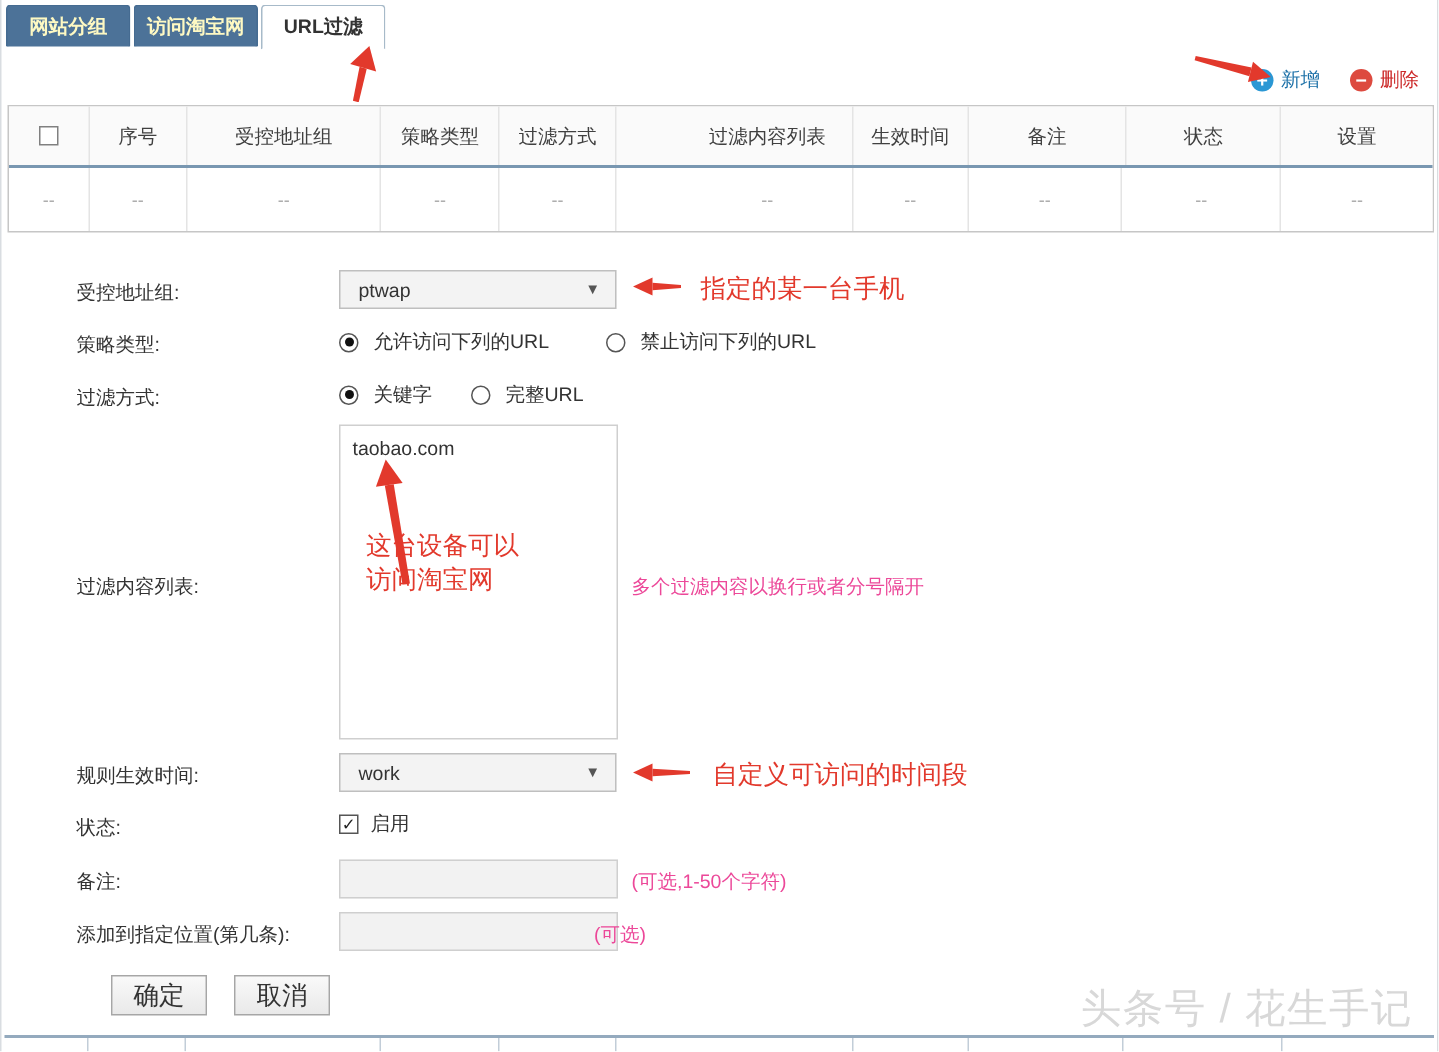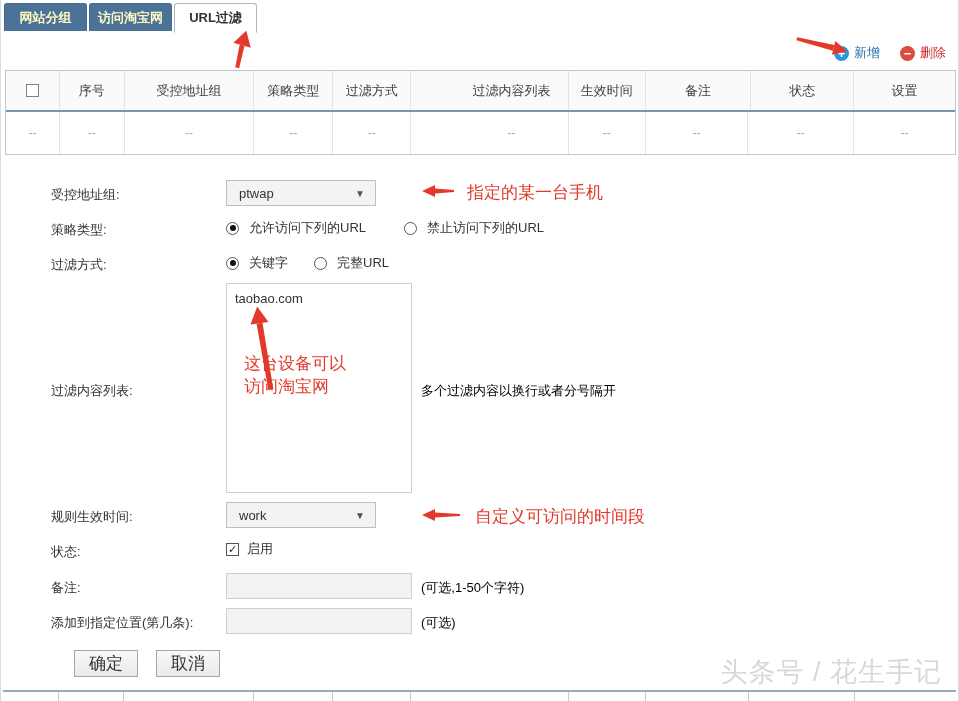--- a/index.html
+++ b/index.html
@@ -33,34 +33,34 @@
   .cell { display:flex; align-items:center; justify-content:center; border-left:1px solid #e4e4e4;
           font-size:13px; color:#404040; overflow:hidden; }
   .cell:first-child { border-left:none; }
   .trow .cell { color:#a8a8a8; font-size:12px; }
   .c0{width:53px;} .c1{width:65px;} .c2{width:130px;} .c3{width:79px;} .c4{width:78px;}
   .c5{width:158px;padding-left:44px;} .c6{width:77px;} .c7{width:103px;} .c8{width:106px;} .c9{width:102px;}
   .hcheck { width:13px; height:13px; border:1px solid #808080; background:#fff; cursor:pointer; }
 
   
   .flabel { position:absolute; left:50px; font-size:13px; color:#333; }
-  .select { position:absolute; left:225px; width:150px; height:26px; background:#f3f3f3;
+  .select { position:absolute; left:225px; width:185px; height:26px; background:#f3f3f3;
             border:1px solid #bfbfbf; display:flex; align-items:center; justify-content:space-between;
             padding:0 10px 0 12px; font-size:13px; color:#333; cursor:pointer; }
   .caret { font-size:10px; color:#555; }
   .radio-row { position:absolute; left:225px; display:flex; align-items:center; gap:10px;
                font-size:13px; color:#333; }
   .radio { width:13px; height:13px; border:1px solid #555; border-radius:50%; background:#fff;
            display:inline-flex; align-items:center; justify-content:center; cursor:pointer; }
   .radio .dot { width:6px; height:6px; border-radius:50%; background:#111; display:none; }
   .radio.on .dot { display:block; }
   .radio-row .gap { width:18px; }
   .textarea { position:absolute; left:225px; top:283px; width:186px; height:210px; background:#fff;
               border:1px solid #cfcfcf; font-size:13px; color:#333; padding:7px 8px; cursor:text; }
-  .hint { position:absolute; font-size:13px; color:#000000; }
+  .hint { position:absolute; font-size:13px; color:#ec4899; }
   .checkbox { width:13px; height:13px; border:1px solid #555; background:#fff; display:inline-flex;
               align-items:center; justify-content:center; font-size:11px; color:#222; cursor:pointer; }
   .check-row { position:absolute; left:225px; display:flex; align-items:center; gap:8px; font-size:13px; color:#333; }
   .tinput { position:absolute; left:225px; width:186px; height:26px; background:#f2f2f2;
             border:1px solid #cfcfcf; cursor:text; }
   .btn { position:absolute; width:64px; height:27px; background:linear-gradient(#f9f9f9,#e9e9e9);
          border:1px solid #a6a6a6; font-size:17px; color:#333; display:flex; align-items:center;
          justify-content:center; cursor:pointer; font-family:Liberation Mono, monospace;margin-left:23px; }
 
   
@@ -172,21 +172,21 @@
 
   <div class="check-row" style="top:540px;">
     <span class="checkbox">✓</span>
     <span>启用</span>
   </div>
 
   <div class="tinput" style="top:573px;"></div>
   <div class="hint" style="left:420px; top:579px;">(可选,1-50个字符)</div>
 
   <div class="tinput" style="top:608px;"></div>
-  <div class="hint" style="left:420px; top:614px;">(可选)</div>
+  <div class="hint" style="left:395px; top:614px;">(可选)</div>
 
   <div class="btn" style="left:50px; top:650px;">确定</div>
   <div class="btn" style="left:132px; top:650px;">取消</div>
 
   <svg class="ann" style="left:224px; top:30px;" width="32" height="38" viewBox="0 0 32 38">
     <g transform="rotate(16 16 19)">
       <polygon points="16,0 7,15 25,15" fill="#e2392c"></polygon>
       <polygon points="13.5,15 18.5,15 19.5,38 15.5,38" fill="#e2392c"></polygon>
     </g>
   </svg>

